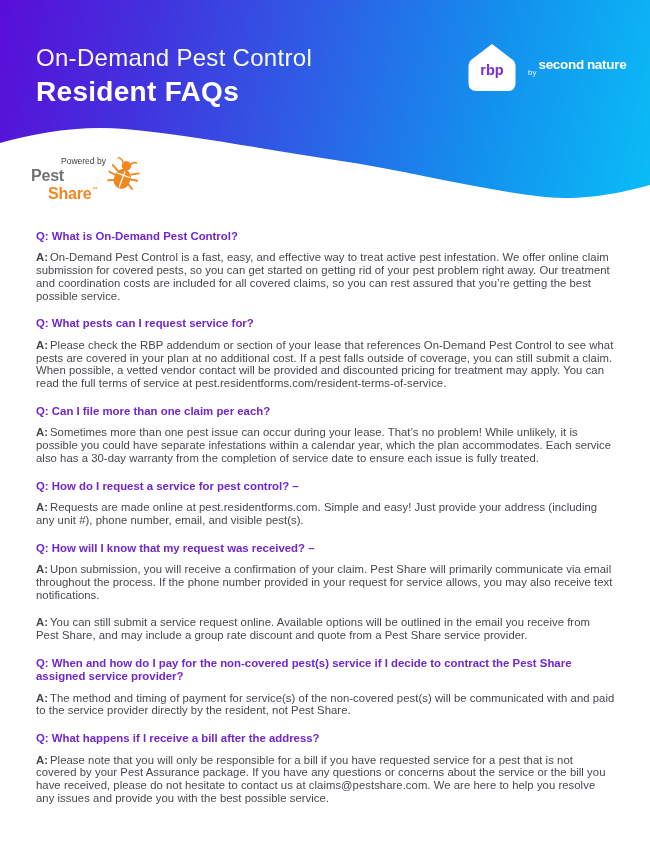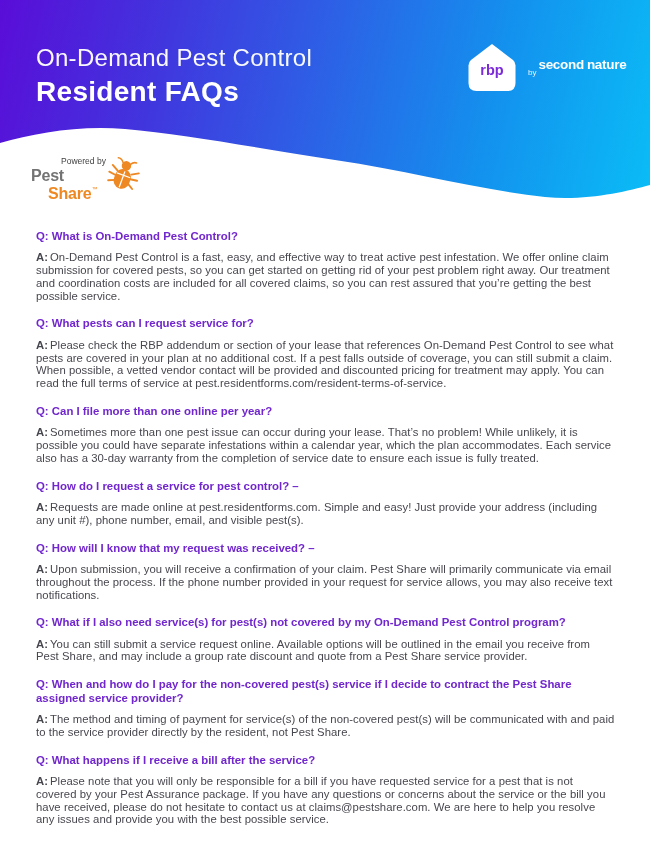--- a/index.html
+++ b/index.html
@@ -111,55 +111,54 @@
     </section>
 
     <section class="faq-item">
       <h3 class="faq-q">Q: What pests can I request service for?</h3>
       <p class="faq-a">
         <span class="a-prefix">A:</span><span>Please check the RBP addendum or section of your lease that references On-Demand Pest Control to see what pests are covered in your plan at no additional cost. If a pest falls outside of coverage, you can still submit a claim. When possible, a vetted vendor contact will be provided and discounted pricing for treatment may apply. You can read the full terms of service at pest.residentforms.com/resident-terms-of-service.</span>
       </p>
     </section>
 
     <section class="faq-item">
-      <h3 class="faq-q">Q: Can I file more than one online per year?</h3>
+      <h3 class="faq-q">Q: Can I file more than one claim per each?</h3>
       <p class="faq-a">
         <span class="a-prefix">A:</span><span>Sometimes more than one pest issue can occur during your lease. That’s no problem! While unlikely, it is possible you could have separate infestations within a calendar year, which the plan accommodates. Each service also has a 30-day warranty from the completion of service date to ensure each issue is fully treated.</span>
       </p>
     </section>
 
     <section class="faq-item">
       <h3 class="faq-q">Q: How do I request a service for pest control? –</h3>
       <p class="faq-a">
         <span class="a-prefix">A:</span><span>Requests are made online at pest.residentforms.com. Simple and easy! Just provide your address (including any unit #), phone number, email, and visible pest(s).</span>
       </p>
     </section>
 
     <section class="faq-item">
       <h3 class="faq-q">Q: How will I know that my request was received? –</h3>
       <p class="faq-a">
         <span class="a-prefix">A:</span><span>Upon submission, you will receive a confirmation of your claim. Pest Share will primarily communicate via email throughout the process. If the phone number provided in your request for service allows, you may also receive text notifications.</span>
       </p>
     </section>
 
     <section class="faq-item">
-      <h3 class="faq-q">Q: What if I also need service(s) for pest(s) not covered by my On-Demand Pest Control program?</h3>
       <p class="faq-a">
         <span class="a-prefix">A:</span><span>You can still submit a service request online. Available options will be outlined in the email you receive from Pest Share, and may include a group rate discount and quote from a Pest Share service provider.</span>
       </p>
     </section>
 
     <section class="faq-item">
       <h3 class="faq-q">Q: When and how do I pay for the non-covered pest(s) service if I decide to contract the Pest Share assigned service provider?</h3>
       <p class="faq-a">
         <span class="a-prefix">A:</span><span>The method and timing of payment for service(s) of the non-covered pest(s) will be communicated with and paid to the service provider directly by the resident, not Pest Share.</span>
       </p>
     </section>
 
     <section class="faq-item">
-      <h3 class="faq-q">Q: What happens if I receive a bill after the service?</h3>
+      <h3 class="faq-q">Q: What happens if I receive a bill after the address?</h3>
       <p class="faq-a">
         <span class="a-prefix">A:</span><span>Please note that you will only be responsible for a bill if you have requested service for a pest that is not covered by your Pest Assurance package. If you have any questions or concerns about the service or the bill you have received, please do not hesitate to contact us at claims@pestshare.com. We are here to help you resolve any issues and provide you with the best possible service.</span>
       </p>
     </section>
   </main>
 
 </div>
 
 </body></html>

